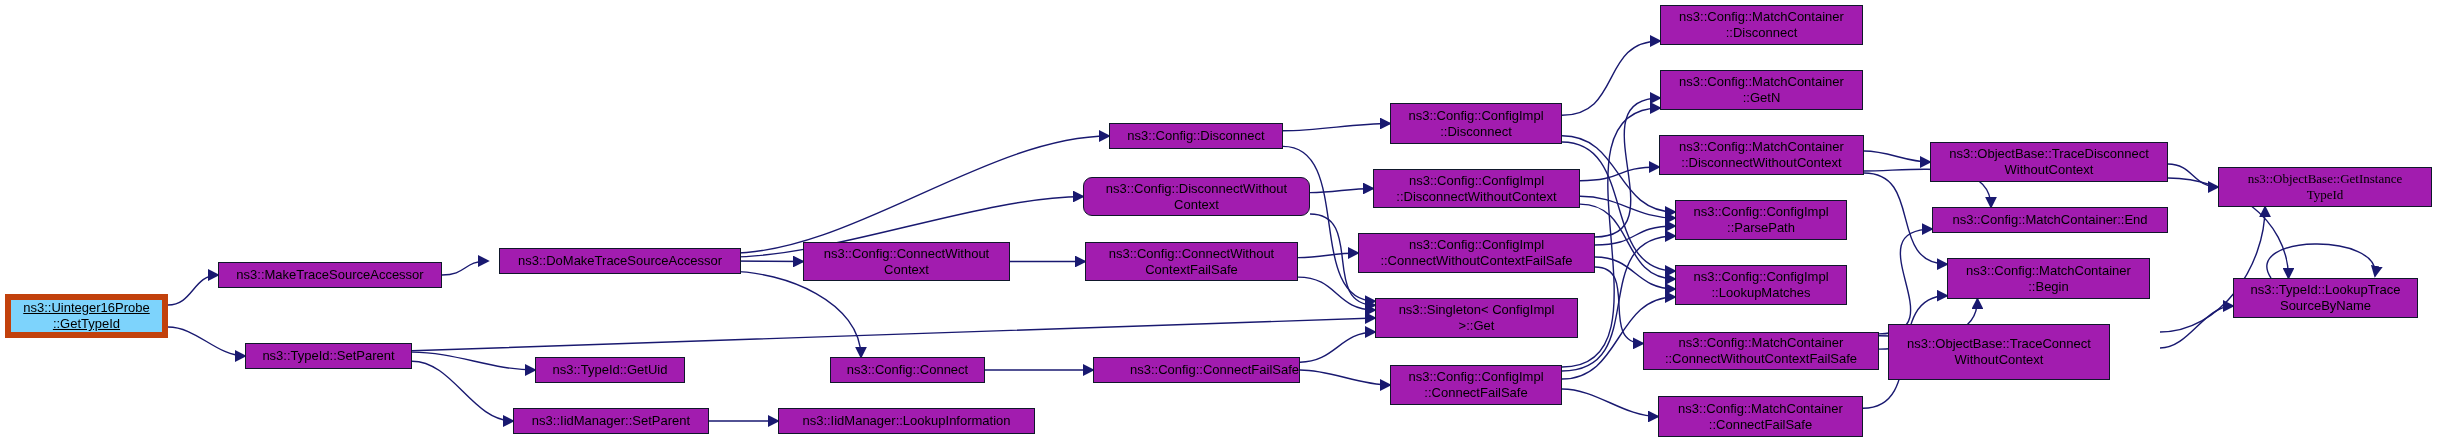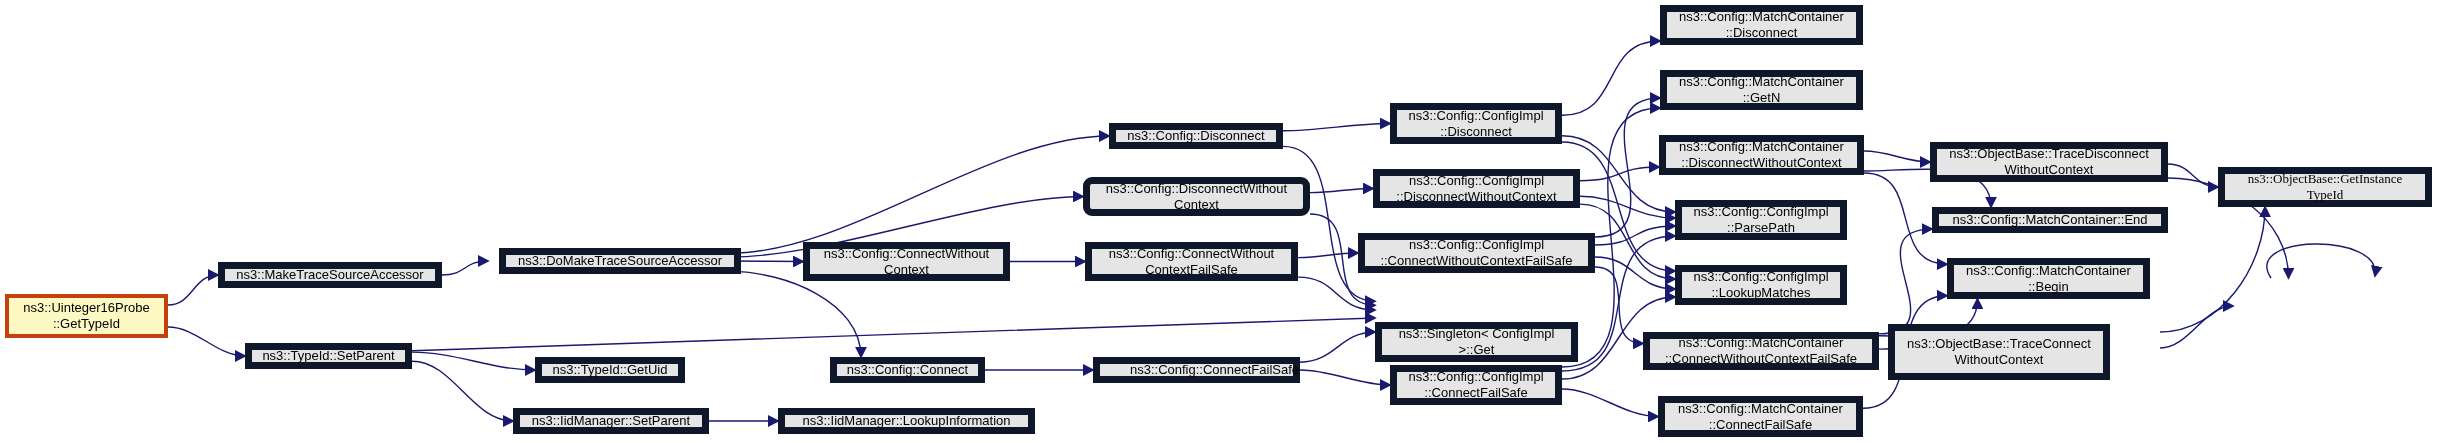--- a/index.html
+++ b/index.html
@@ -1,23 +1,23 @@
 <!DOCTYPE html>
 <html><head>
 <meta charset="utf-8">
 <style>
   html,body{margin:0;padding:0;background:#ffffff;}
   #canvas{position:relative;width:2437px;height:443px;background:#ffffff;overflow:hidden;
           font-family:"Liberation Sans","DejaVu Sans",sans-serif;}
   #edges{position:absolute;left:0;top:0;}
-  .node{position:absolute;box-sizing:border-box;background:#e5e5e5;border:7px solid #0f172a;
+  .node{position:absolute;box-sizing:border-box;background:#a21caf;border:1px solid #0f172a;
         display:flex;align-items:center;justify-content:center;text-align:center;
         font-size:13px;line-height:16px;color:#000000;cursor:pointer;}
   .node span{white-space:pre-line;}
-  .node.root{background:#fef9c3;border:4px solid #c2410c;cursor:default;}
+  .node.root{background:#7dd3fc;border:6px solid #c2410c;cursor:default;text-decoration:underline;}
 </style>
 </head>
 <body>
 
 <div id="canvas">
     <svg id="edges" width="2437" height="443">
       <defs>
         <marker id="arrow" viewBox="0 0 10 10" refX="8.5" refY="5" markerWidth="8.5" markerHeight="8.5" orient="auto">
           <path d="M0,0 L10,5 L0,10 z" fill="#191970"></path>
         </marker>
@@ -118,21 +118,21 @@
 ::Disconnect</span>
     </div>
     <div class="node" style="left: 1373px; top: 169px; width: 207px; height: 39px;">
       <span>ns3::Config::ConfigImpl
 ::DisconnectWithoutContext</span>
     </div>
     <div class="node" style="left: 1358px; top: 233px; width: 237px; height: 40px;">
       <span>ns3::Config::ConfigImpl
 ::ConnectWithoutContextFailSafe</span>
     </div>
-    <div class="node" style="left: 1375px; top: 298px; width: 203px; height: 40px; margin-top: 24px;">
+    <div class="node" style="left: 1375px; top: 298px; width: 203px; height: 40px;">
       <span>ns3::Singleton&lt; ConfigImpl
 &gt;::Get</span>
     </div>
     <div class="node" style="left: 1390px; top: 365px; width: 172px; height: 40px;">
       <span>ns3::Config::ConfigImpl
 ::ConnectFailSafe</span>
     </div>
     <div class="node" style="left: 1660px; top: 5px; width: 203px; height: 40px;">
       <span>ns3::Config::MatchContainer
 ::Disconnect</span>
@@ -173,13 +173,17 @@
 ::Begin</span>
     </div>
     <div class="node" style="left: 1888px; top: 324px; width: 222px; height: 56px;">
       <span>ns3::ObjectBase::TraceConnect
 WithoutContext</span>
     </div>
     <div class="node" style="left: 2218px; top: 167px; width: 214px; height: 40px; font-family: Liberation Serif, serif;">
       <span>ns3::ObjectBase::GetInstance
 TypeId</span>
     </div>
+    <div class="node" style="left: 2233px; top: 278px; width: 185px; height: 40px;">
+      <span>ns3::TypeId::LookupTrace
+SourceByName</span>
+    </div>
   </div>
 
 </body></html>

